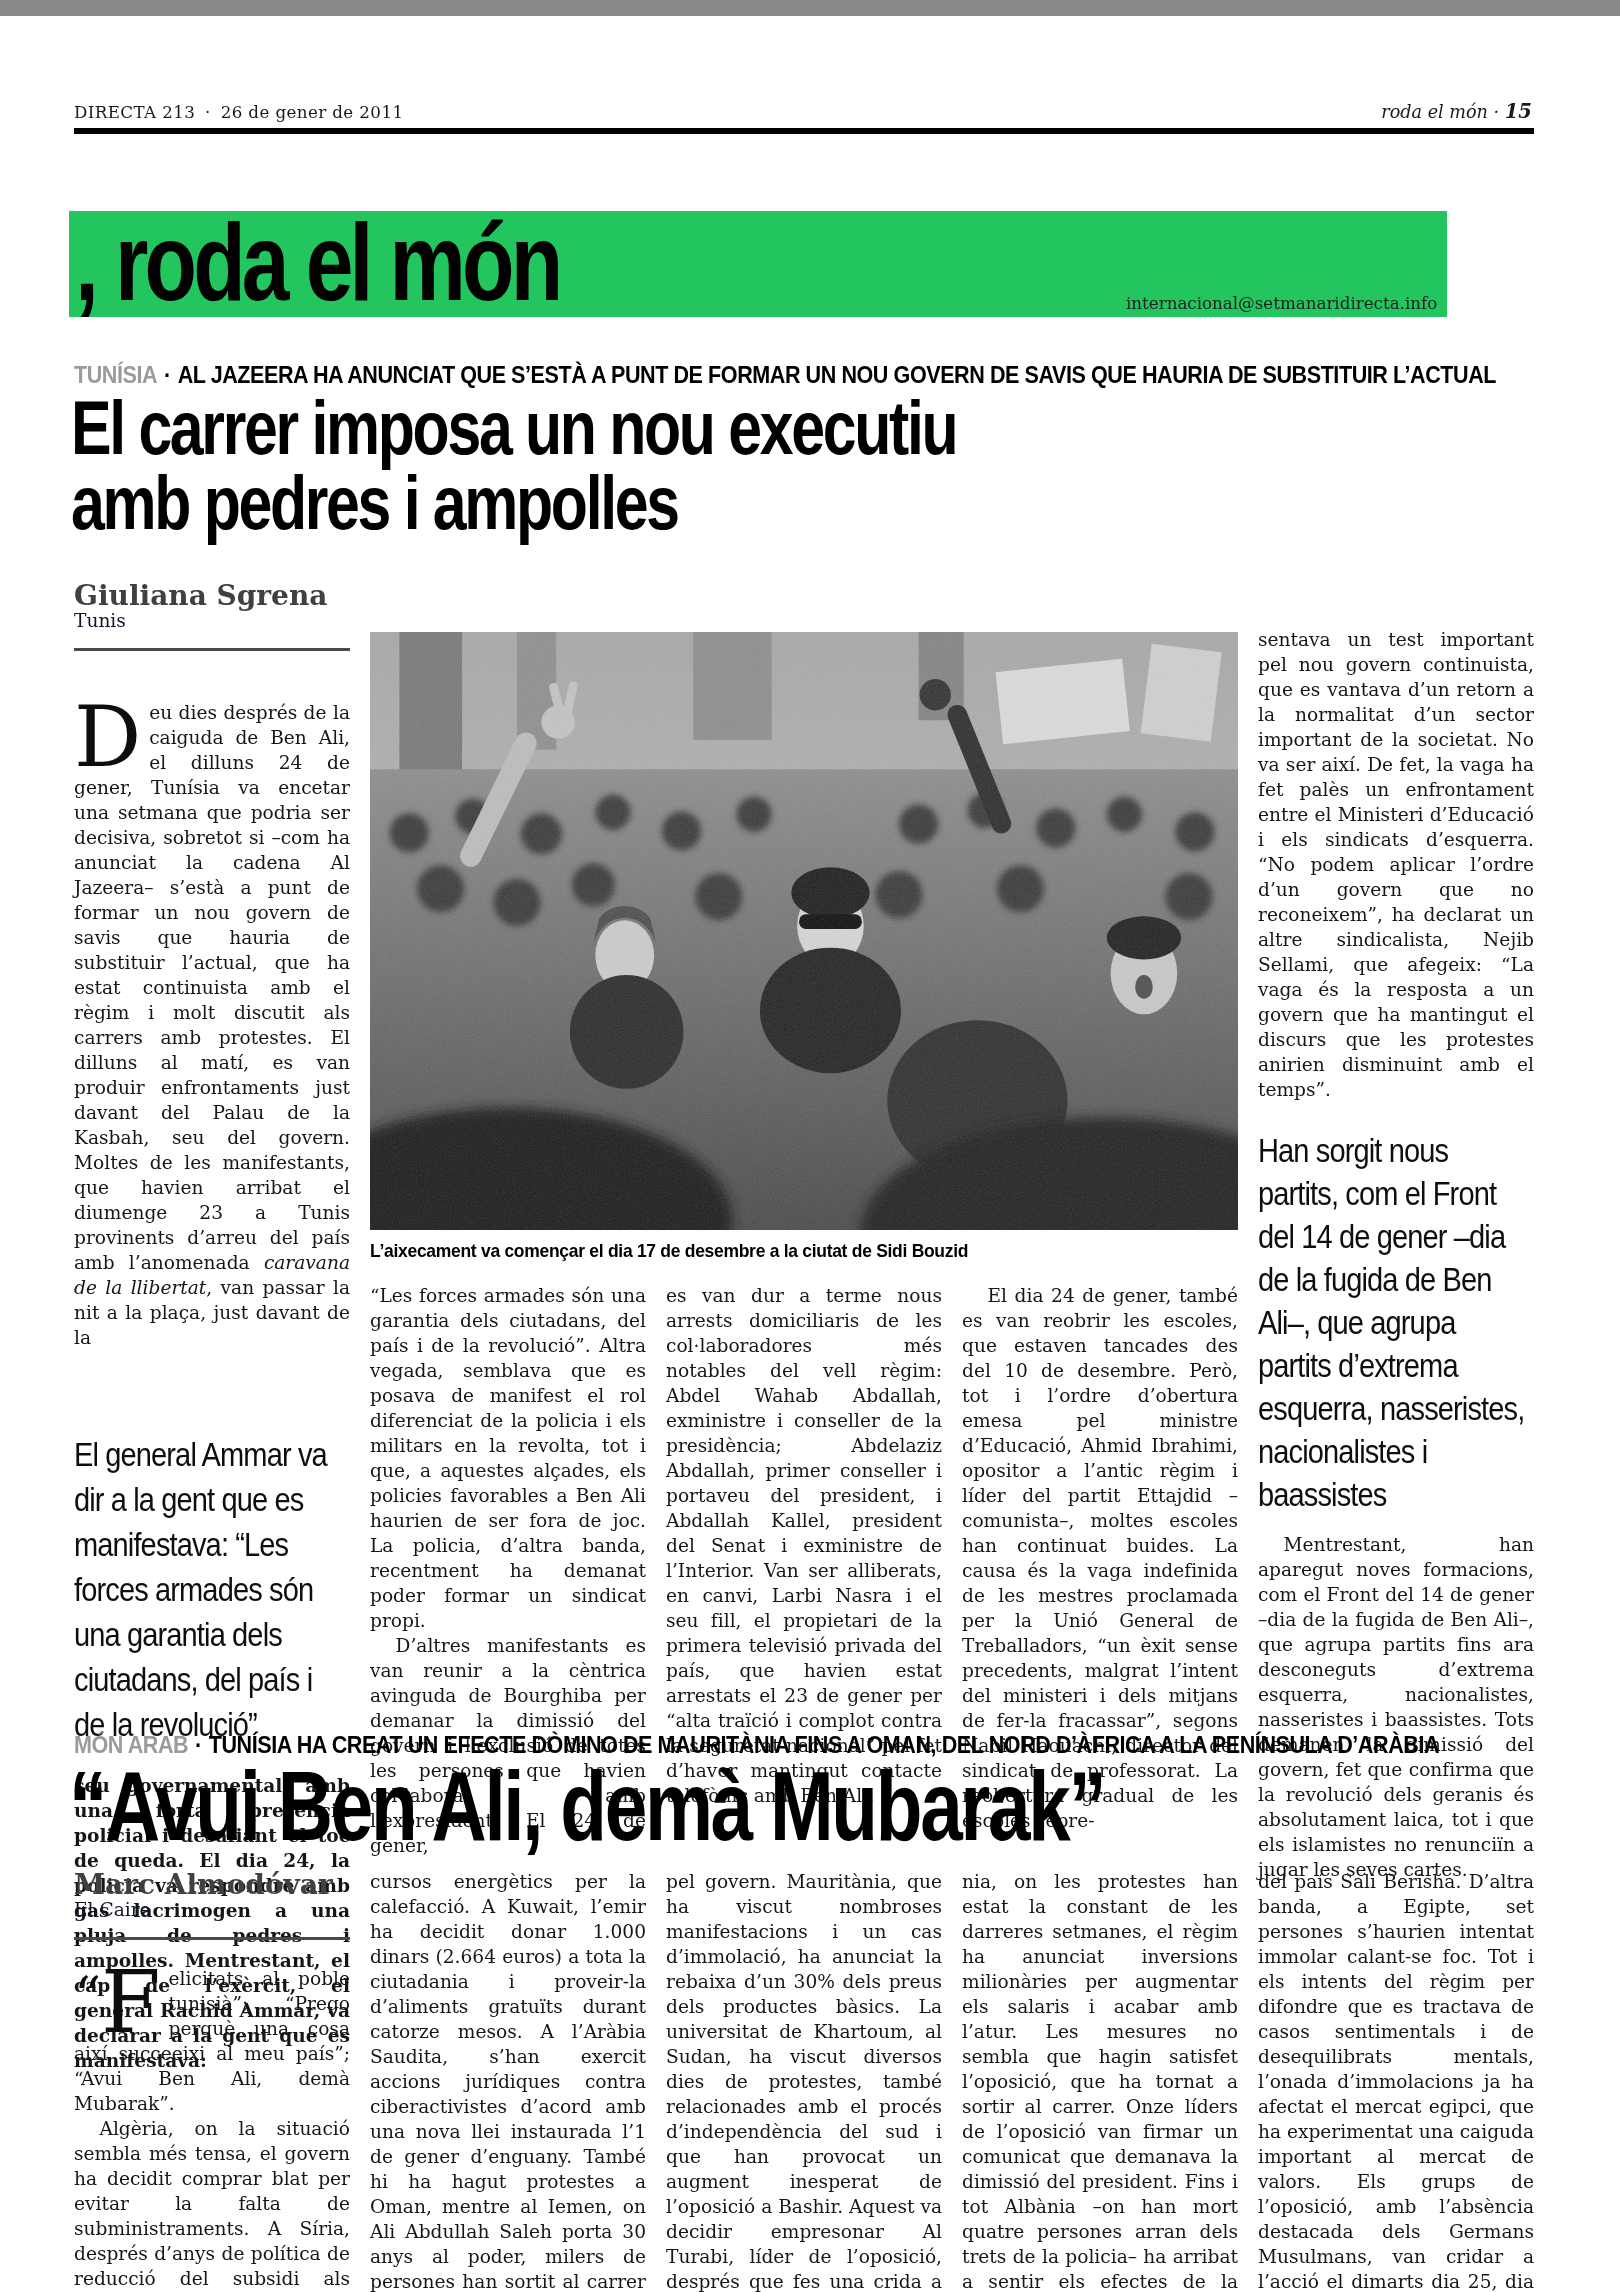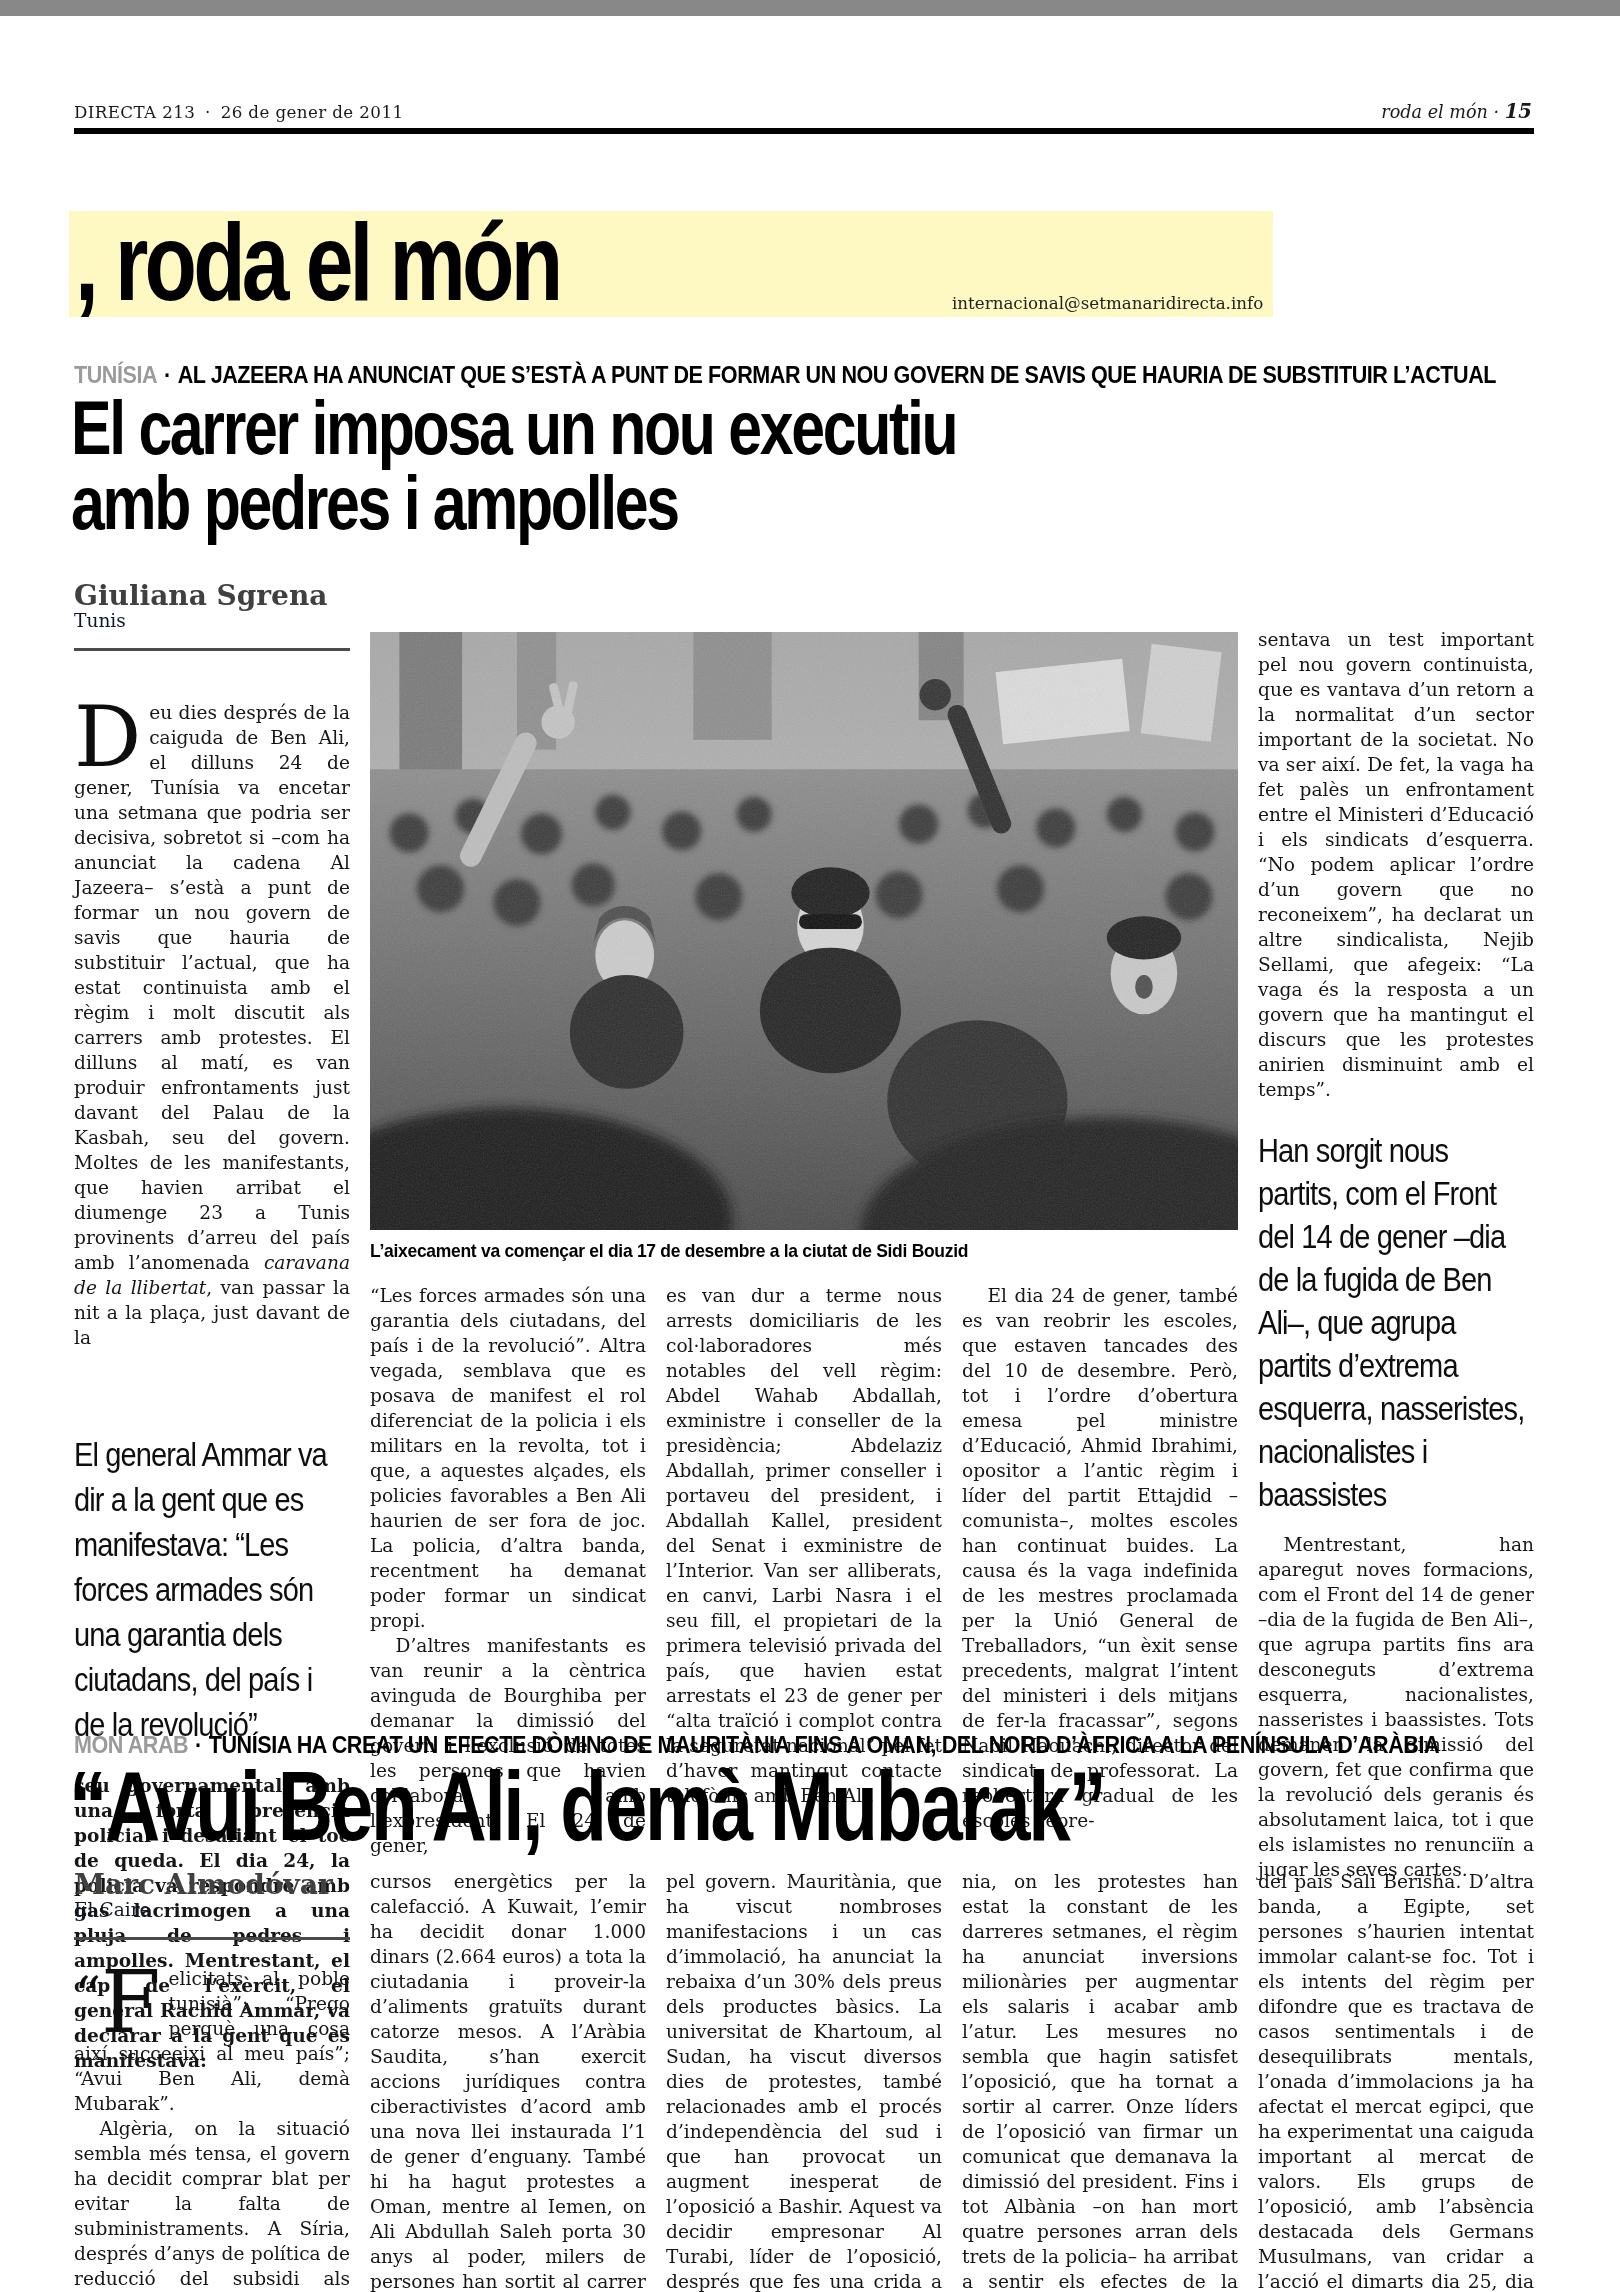--- a/index.html
+++ b/index.html
@@ -7,21 +7,21 @@
         font-family:"DejaVu Serif",serif;color:#111;margin:16px auto;}
 
   
   .hdr-left{position:absolute;left:74px;top:86px;font-size:16.7px;letter-spacing:0.4px;color:#1a1a1a;}
   .hdr-left .sep{padding:0 9.8px;}
   .hdr-right{position:absolute;right:88px;top:84px;font-size:17.6px;color:#1a1a1a;font-style:italic;}
   .hdr-right .pg{font-weight:bold;font-size:19.6px;}
   .hdr-rule{position:absolute;left:74px;right:86px;top:112px;height:5.9px;background:#000;}
 
   
-  .masthead{position:absolute;left:69px;top:195px;width:1204px;height:106px;background:#fef9c3;}
+  .masthead{position:absolute;left:69px;top:195px;width:1378px;height:106px;background:#22c55e;}
   .m-title{position:absolute;left:5.9px;top:2px;font-family:"Liberation Sans",sans-serif;
            font-weight:bold;font-size:110px;line-height:98px;letter-spacing:-4.9px;
            transform:scaleX(.78);transform-origin:0 0;white-space:nowrap;color:#000;}
   .m-email{position:absolute;right:9.8px;bottom:3.9px;font-size:16.7px;color:#222;}
 
   
   .kicker{position:absolute;font-family:"Liberation Sans",sans-serif;font-weight:bold;
           font-size:24.5px;letter-spacing:-0.5px;transform:scaleX(.88);transform-origin:0 0;
           white-space:nowrap;color:#000;}
   .kicker .tag{color:#9b9b9b;}

